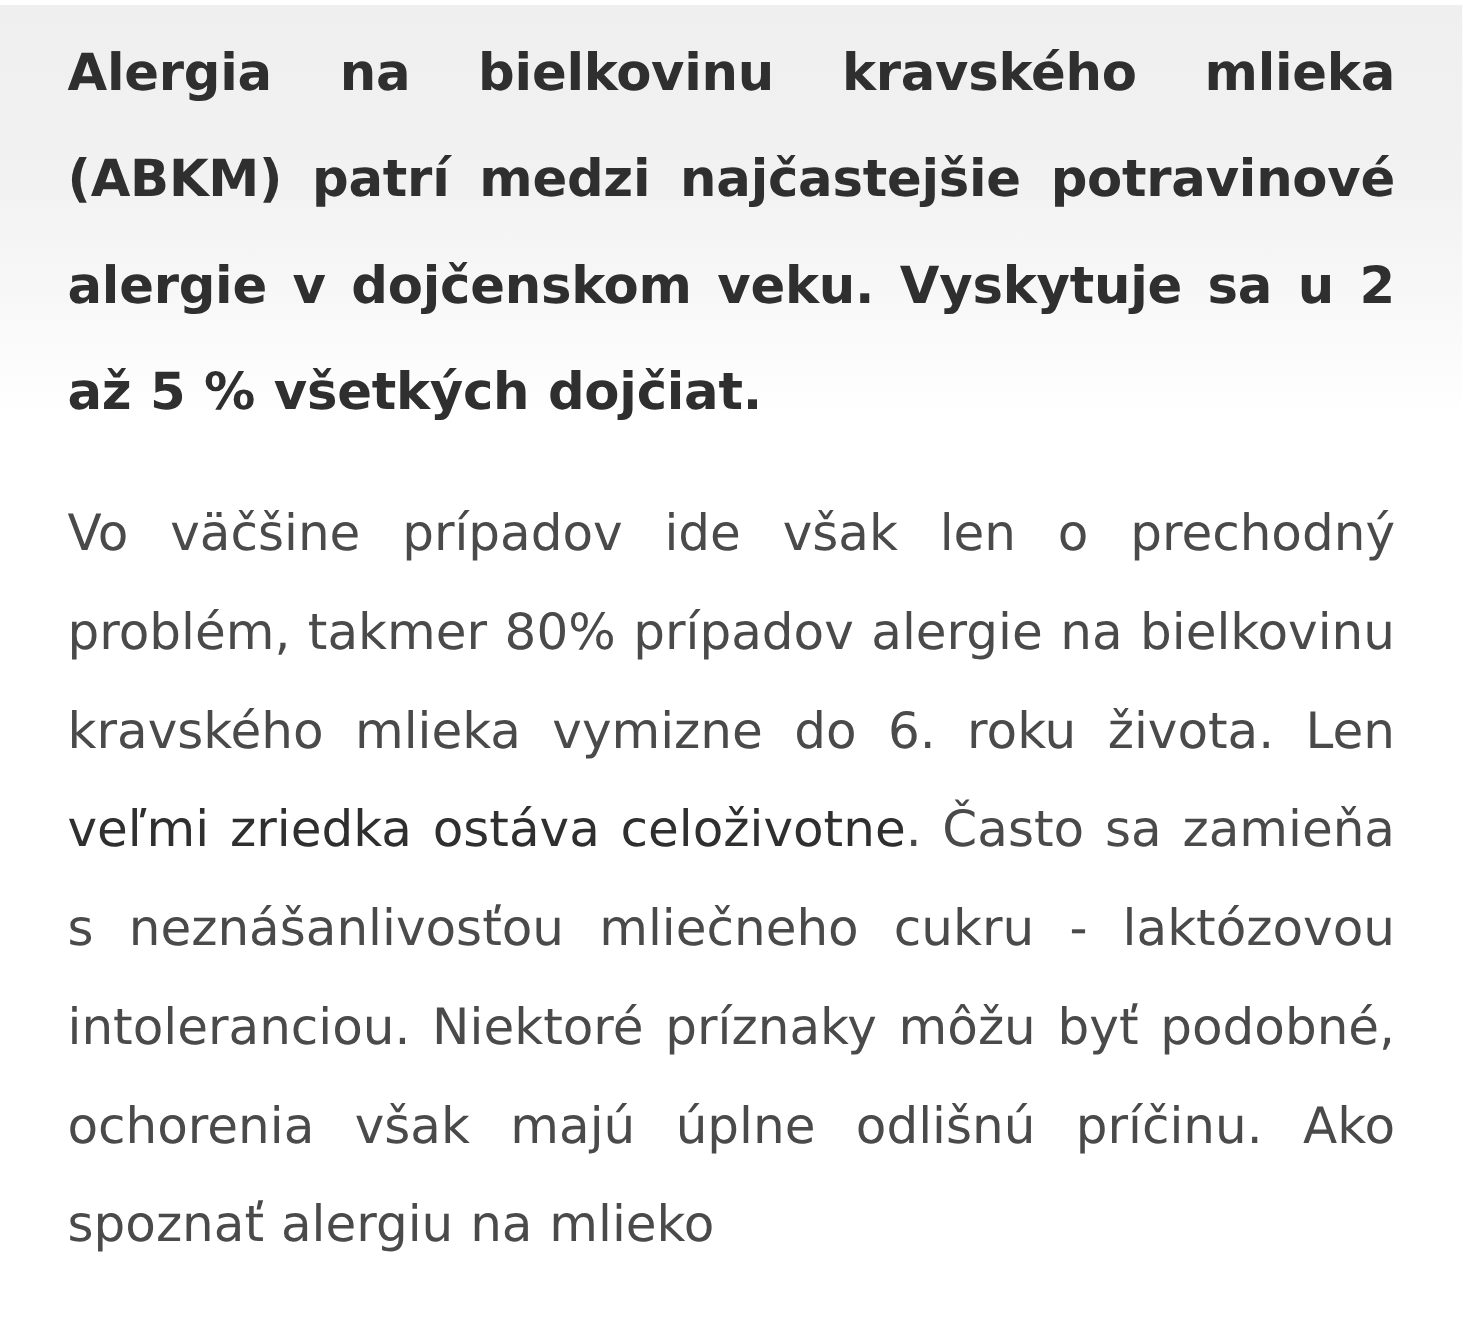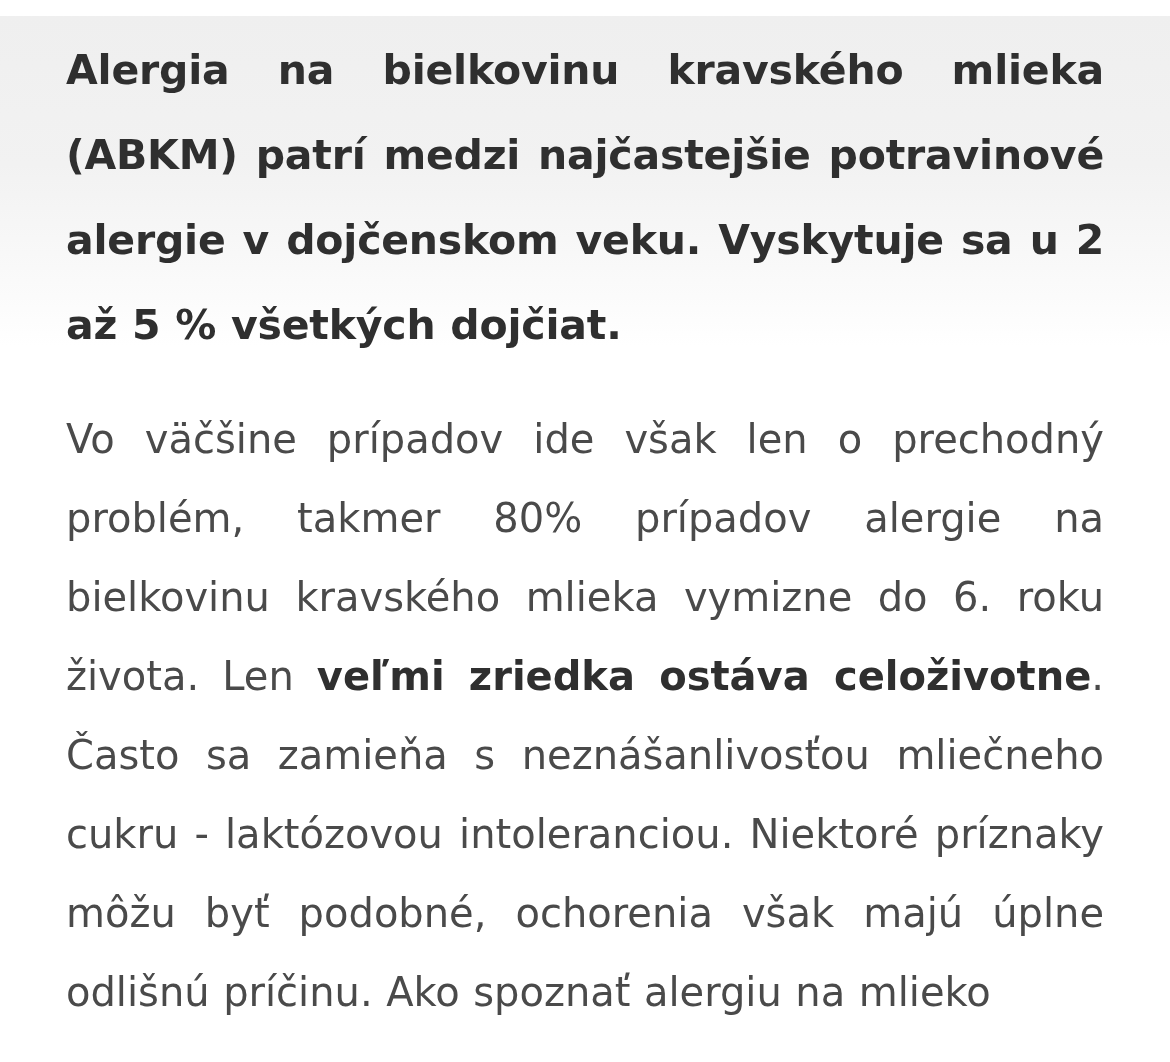--- a/index.html
+++ b/index.html
@@ -29,42 +29,42 @@
     top: 0;
     width: 1170px;
     height: 330px;
     background: linear-gradient(180deg, #efefef 0%, #f2f2f2 45%, #fbfbfb 85%, #ffffff 100%);
     pointer-events: none;
   }
   .content {
     position: relative;
   }
   p {
-    margin: 16px;
+    margin: 4px;
     text-align: justify;
     text-justify: inter-word;
     word-spacing: 0.02em;
   }
   .lead {
     font-weight: bold;
     font-size: 41px;
     line-height: 85px;
     color: #2f2f2f;
     letter-spacing: -0.2px;
     padding-top: 12px;
   }
   .body-par {
     font-weight: normal;
     font-size: 40px;
     line-height: 79px;
     color: #4a4a4a;
     margin-top: 32px;
   }
   .body-par b {
-    font-weight: bold;
+    font-weight: normal;
     color: #2f2f2f;
   }
 </style>
 </head>
 <body>
 
 <div class="page">
   <div class="wash"></div>
 
   <div class="content">

